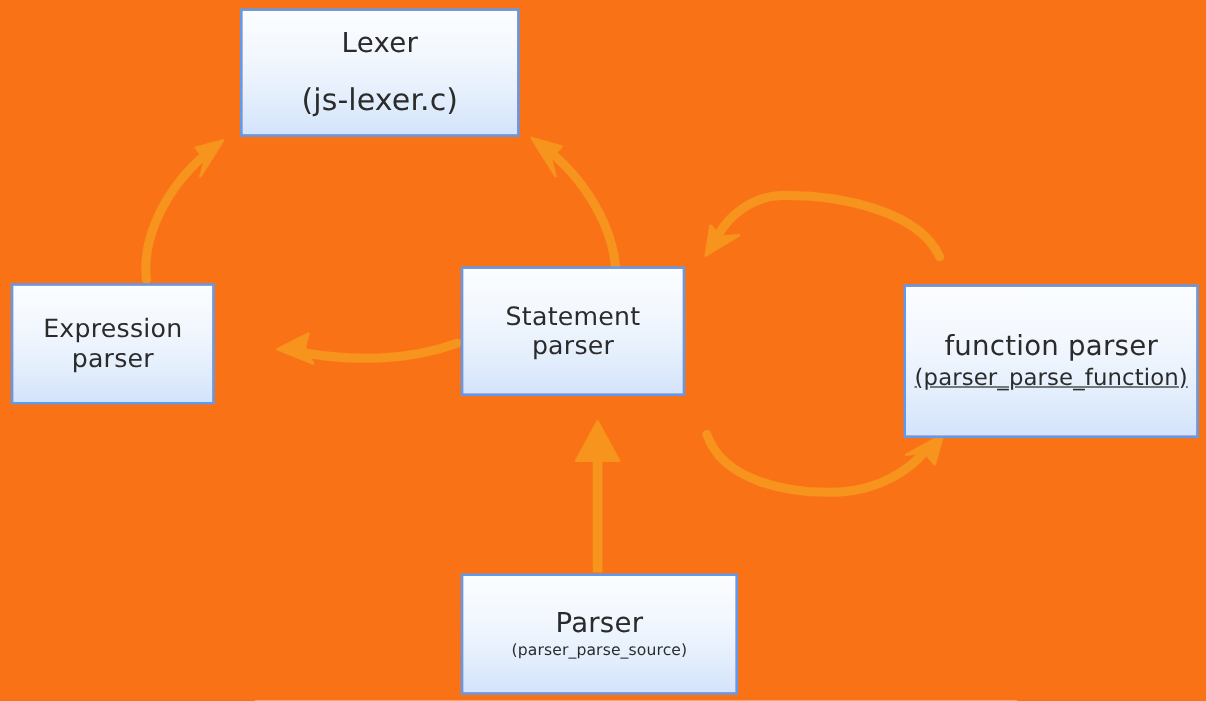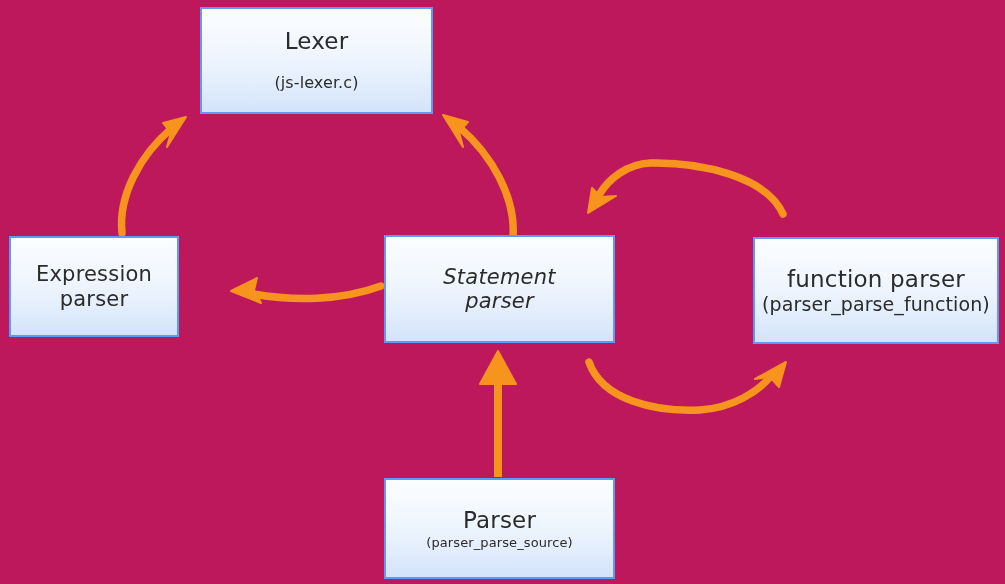--- a/index.html
+++ b/index.html
@@ -8,21 +8,21 @@
     padding: 0;
     background: #ffffff;
   }
   body {
     font-family: "DejaVu Sans", sans-serif;
   }
   #diagram-canvas {
     position: relative;
     width: 1005px;
     height: 584px;
-    background: #be185d;
+    background: #f97316;
     overflow: hidden;
   }
   #arrow-layer {
     position: absolute;
     left: 0;
     top: 0;
     width: 1005px;
     height: 584px;
     pointer-events: none;
   }
@@ -47,30 +47,30 @@
   }
   .node-sub {
     font-size: 18px;
     letter-spacing: 0.1px;
     margin-top: 1px;
   }
 
   
   #node-lexer        { left: 200px; top: 7px;   width: 233px; height: 107px; }
   #node-expression   { left: 9px;   top: 236px; width: 170px; height: 101px; }
-  #node-statement    { left: 384px; top: 235px; width: 231px; height: 108px; font-style: italic; }
-  #node-function     { left: 753px; top: 237px; width: 246px; height: 107px; }
+  #node-statement    { left: 384px; top: 222px; width: 187px; height: 108px; }
+  #node-function     { left: 753px; top: 237px; width: 246px; height: 128px; }
   #node-parser       { left: 384px; top: 478px; width: 231px; height: 101px; }
 
   #node-function .node-title { font-size: 23px; }
-  #node-function .node-sub   { font-size: 19px; }
+  #node-function .node-sub   { font-size: 19px; text-decoration: underline; }
   #node-parser .node-title   { font-size: 23px; }
   #node-parser .node-sub     { font-size: 13px; }
   #node-lexer .node-title    { font-size: 23px; }
-  #node-lexer .node-sub      { font-size: 16px; margin-top: 19px; }
+  #node-lexer .node-sub      { font-size: 25px; margin-top: 19px; }
 </style>
 </head>
 <body>
 
 <div id="diagram-canvas">
 
   <svg id="arrow-layer" viewBox="0 0 1005 584" width="1005" height="584">
 
     <g>
       <path d="M 122 233 C 118 196 140 155 172 128" fill="none" stroke="#f7941e" stroke-width="7.5" stroke-linecap="round"></path>

